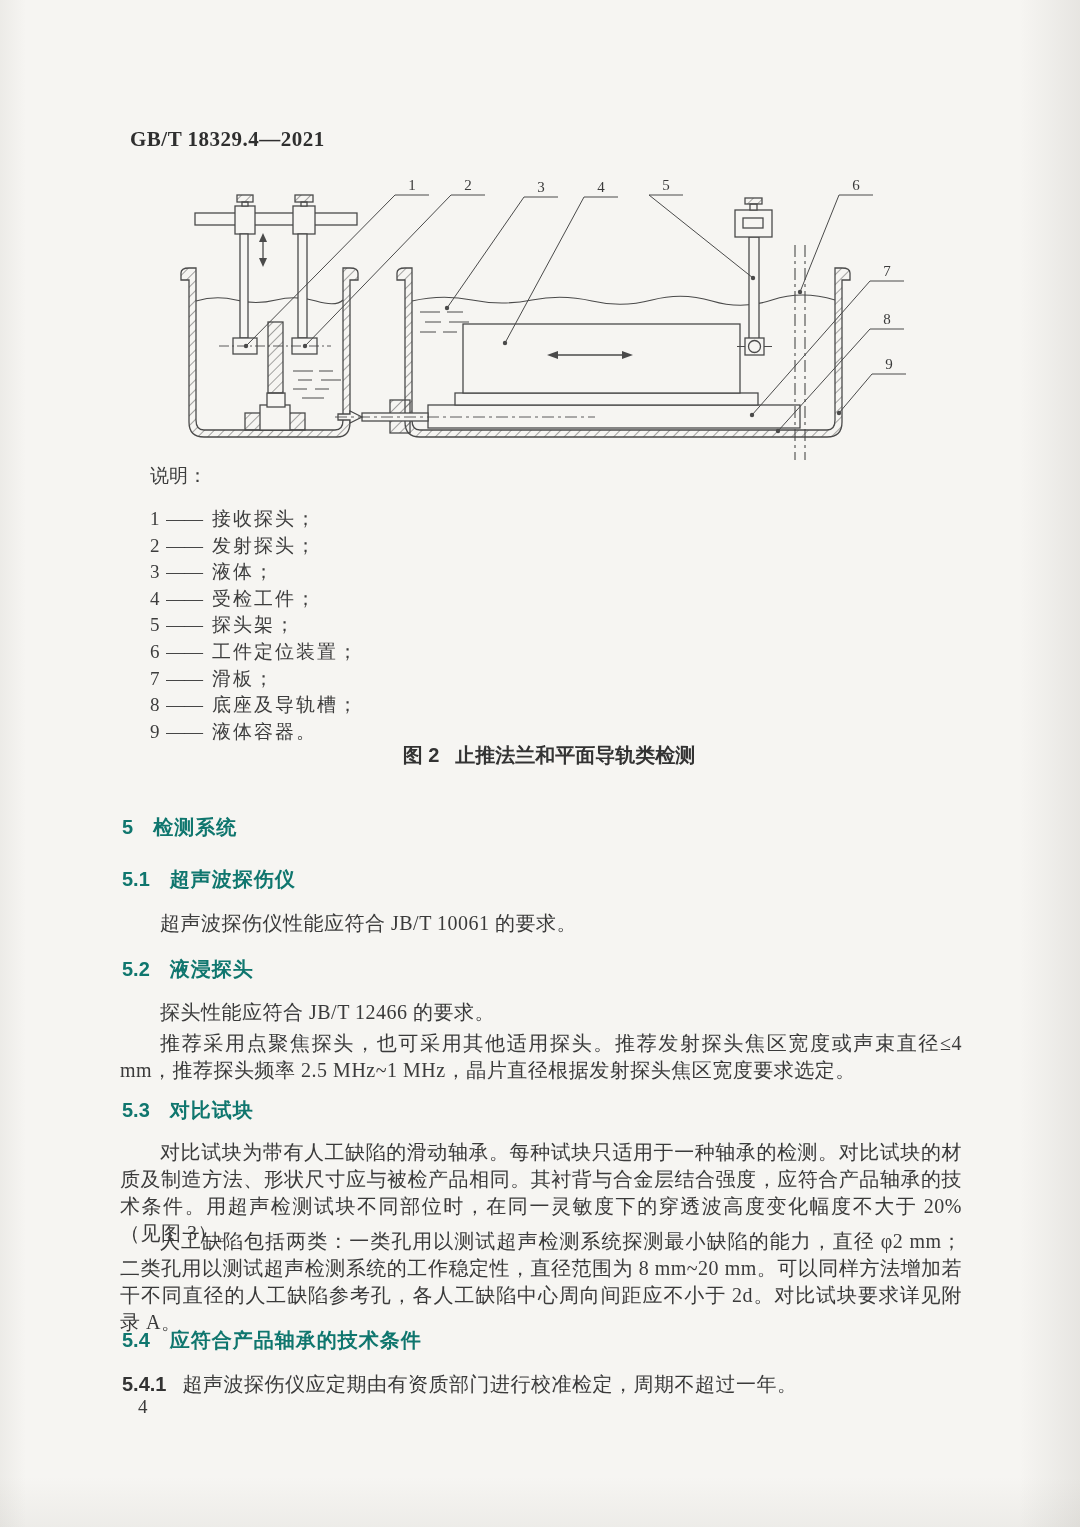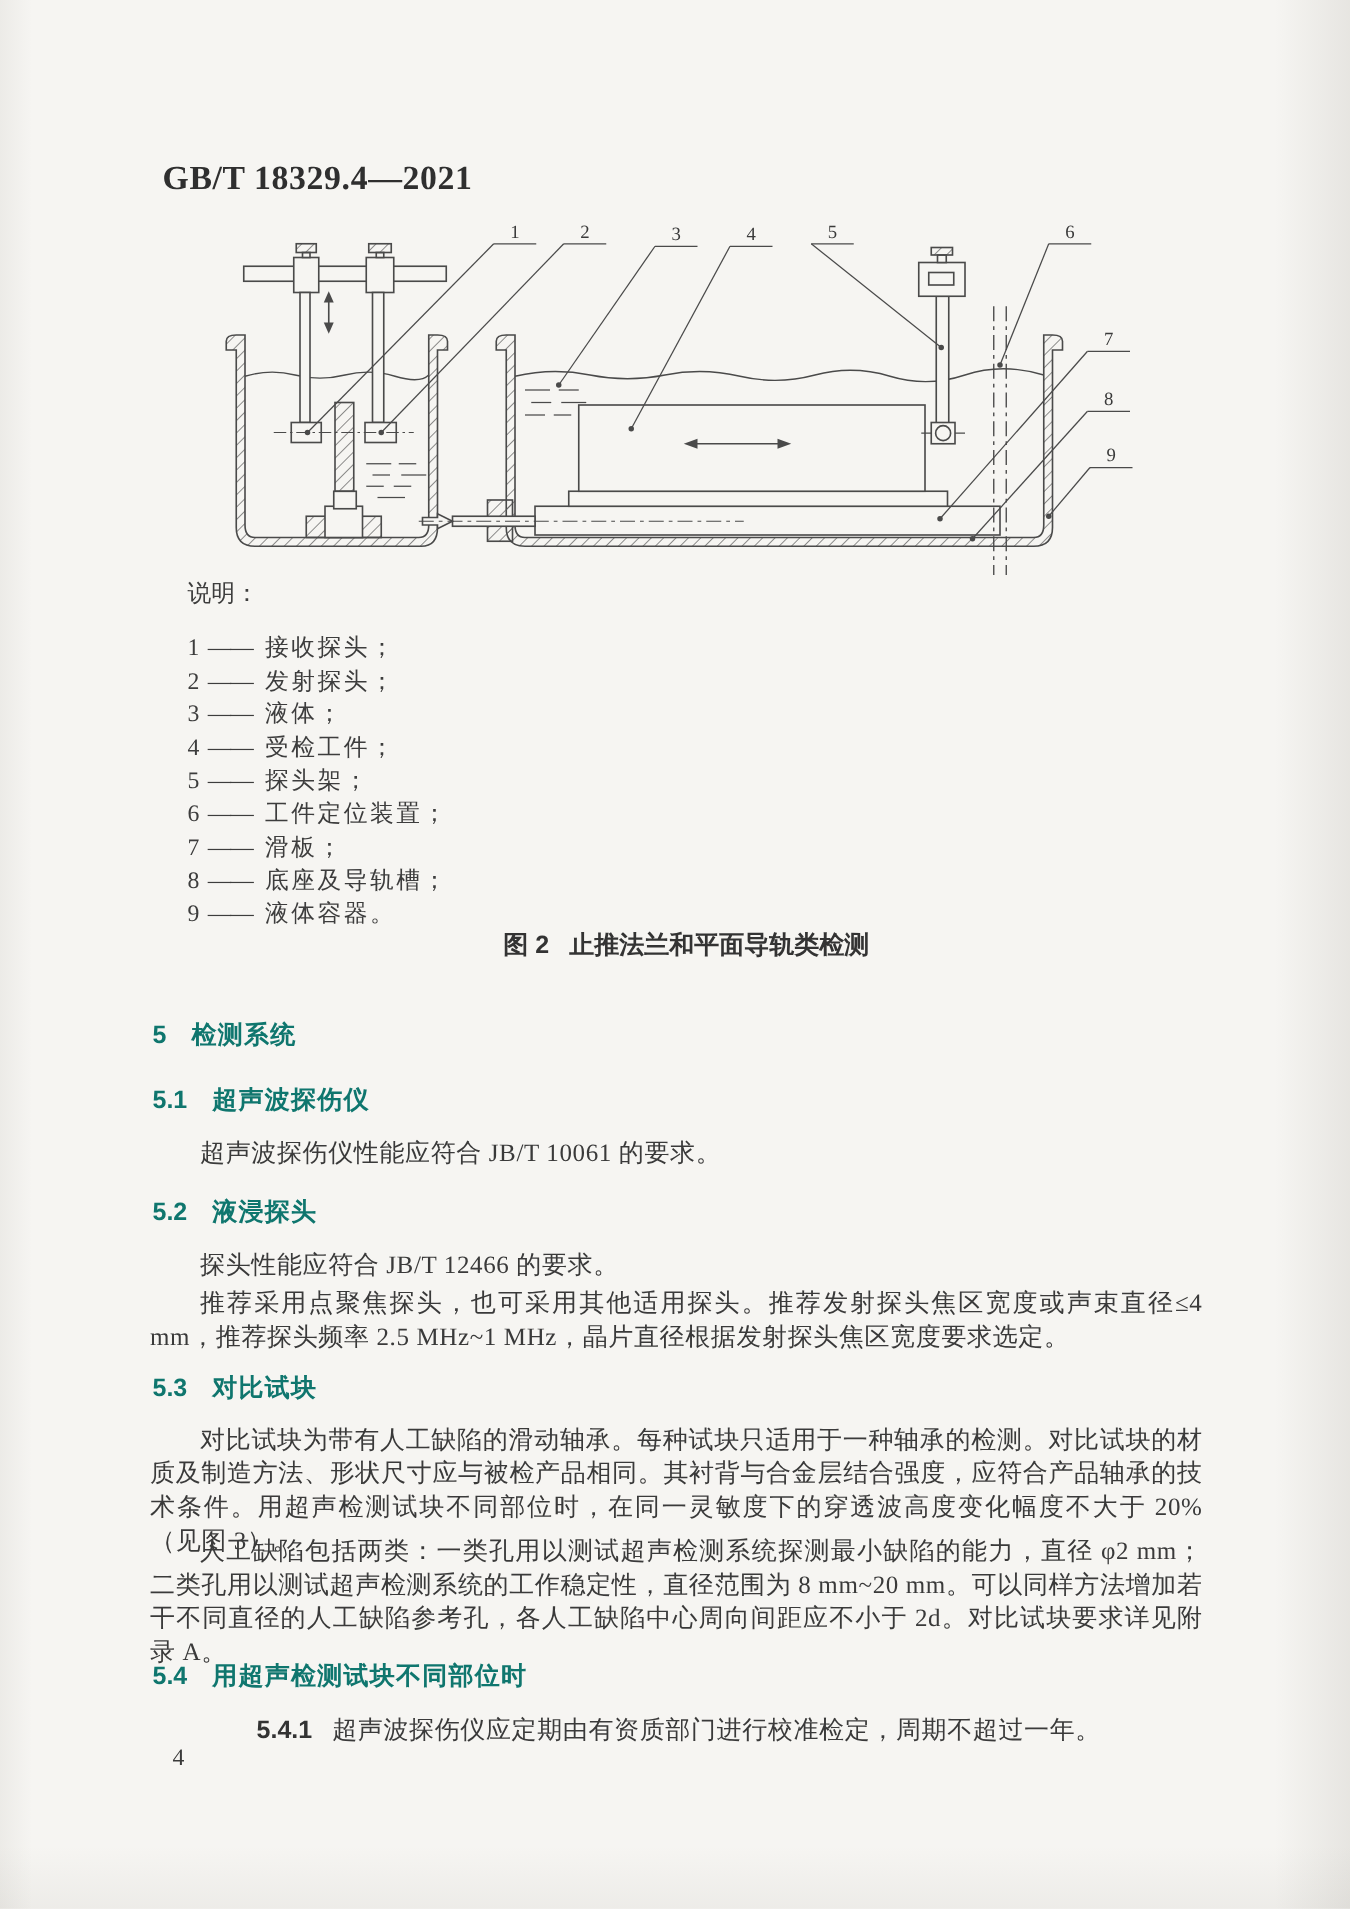--- a/index.html
+++ b/index.html
@@ -10,21 +10,21 @@
     color:#3a3a3a;
   }
   .edge-r{position:absolute;top:0;right:0;width:60px;height:100%;
     background:linear-gradient(to right,rgba(120,115,105,0) 0%,rgba(120,115,105,.12) 100%);pointer-events:none;}
   .edge-b{position:absolute;left:0;bottom:0;width:100%;height:50px;
     background:linear-gradient(to bottom,rgba(120,115,105,0) 0%,rgba(120,115,105,.07) 100%);pointer-events:none;}
   .edge-l{position:absolute;top:0;left:0;width:26px;height:100%;
     background:linear-gradient(to left,rgba(120,115,105,0) 0%,rgba(120,115,105,.08) 100%);pointer-events:none;}
 
   .doc-header{position:absolute;left:130px;top:127px;
-    font-weight:bold;font-size:27px;letter-spacing:.5px;color:#2f2f2f;}
+    font-weight:bold;font-size:21px;letter-spacing:.5px;color:#2f2f2f;}
 
   .figure-svg{position:absolute;left:165px;top:172px;}
 
   .legend{position:absolute;left:150px;top:462px;font-size:19px;color:#3d3d3d;}
   .legend-title{height:27px;line-height:27px;margin-bottom:17px;}
   .lg-row{height:26.6px;line-height:26.6px;display:flex;}
   .lg-num{display:inline-block;width:16px;}
   .lg-dash{display:inline-block;width:46px;letter-spacing:-1px;overflow:hidden;white-space:nowrap;}
   .lg-label{display:inline-block;letter-spacing:2px;}
 
@@ -34,21 +34,21 @@
 
   .h-sec{position:absolute;left:122px;width:840px;
     font-family:"Liberation Sans","DejaVu Sans",sans-serif;font-weight:bold;font-size:20px;color:#0f766e;
     letter-spacing:1px;}
   .h-sec .sec-no{margin-right:20px;letter-spacing:0;}
 
   .para{position:absolute;left:120px;width:842px;font-size:20px;line-height:27px;
     text-align:justify;letter-spacing:.5px;color:#3a3a3a;}
   .indent{text-indent:2em;}
 
-  .para-num{position:absolute;left:122px;width:842px;font-size:20px;line-height:27px;color:#3a3a3a;letter-spacing:.5px;text-align:center;}
+  .para-num{position:absolute;left:122px;width:842px;font-size:20px;line-height:27px;color:#3a3a3a;letter-spacing:.5px;}
   .para-num .sub-no{font-family:"Liberation Sans","DejaVu Sans",sans-serif;font-weight:bold;color:#333;margin-right:16px;letter-spacing:0;}
 
   .page-num{position:absolute;left:138px;top:1396px;font-size:19px;color:#3a3a3a;}
 </style>
 </head>
 <body>
 
 <div class="doc-header">GB/T 18329.4—2021</div>
 
 <svg class="figure-svg" width="745" height="295" viewBox="0 0 745 295">
@@ -259,21 +259,21 @@
 <div class="para indent" style="top:999px">探头性能应符合 JB/T 12466 的要求。</div>
 <div class="para indent" style="top:1030px">推荐采用点聚焦探头，也可采用其他适用探头。推荐发射探头焦区宽度或声束直径≤4 mm，推荐探头频率 2.5 MHz~1 MHz，晶片直径根据发射探头焦区宽度要求选定。</div>
 
 <div class="h-sec" style="top:1097px">
   <span class="sec-no">5.3</span><span>对比试块</span>
 </div>
 <div class="para indent" style="top:1139px">对比试块为带有人工缺陷的滑动轴承。每种试块只适用于一种轴承的检测。对比试块的材质及制造方法、形状尺寸应与被检产品相同。其衬背与合金层结合强度，应符合产品轴承的技术条件。用超声检测试块不同部位时，在同一灵敏度下的穿透波高度变化幅度不大于 20%（见图 3）。</div>
 <div class="para indent" style="top:1228px">人工缺陷包括两类：一类孔用以测试超声检测系统探测最小缺陷的能力，直径 φ2 mm；二类孔用以测试超声检测系统的工作稳定性，直径范围为 8 mm~20 mm。可以同样方法增加若干不同直径的人工缺陷参考孔，各人工缺陷中心周向间距应不小于 2d。对比试块要求详见附录 A。</div>
 
 <div class="h-sec" style="top:1327px">
-  <span class="sec-no">5.4</span><span>用超声检测试块不同部位时</span>
+  <span class="sec-no">5.4</span><span>应符合产品轴承的技术条件</span>
 </div>
 <div class="para-num" style="top:1371px">
   <span class="sub-no">5.4.1</span><span>超声波探伤仪应定期由有资质部门进行校准检定，周期不超过一年。</span>
 </div>
 
 <div class="page-num">4</div>
 
 <div class="edge-r"></div>
 <div class="edge-b"></div>
 <div class="edge-l"></div>

